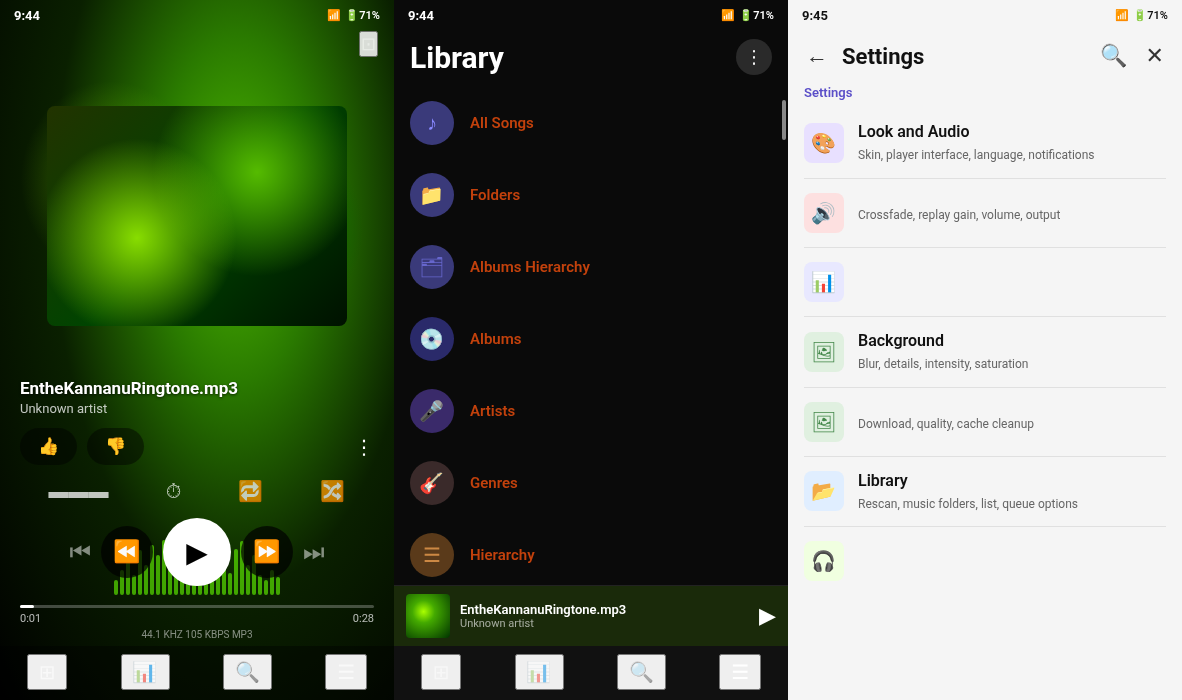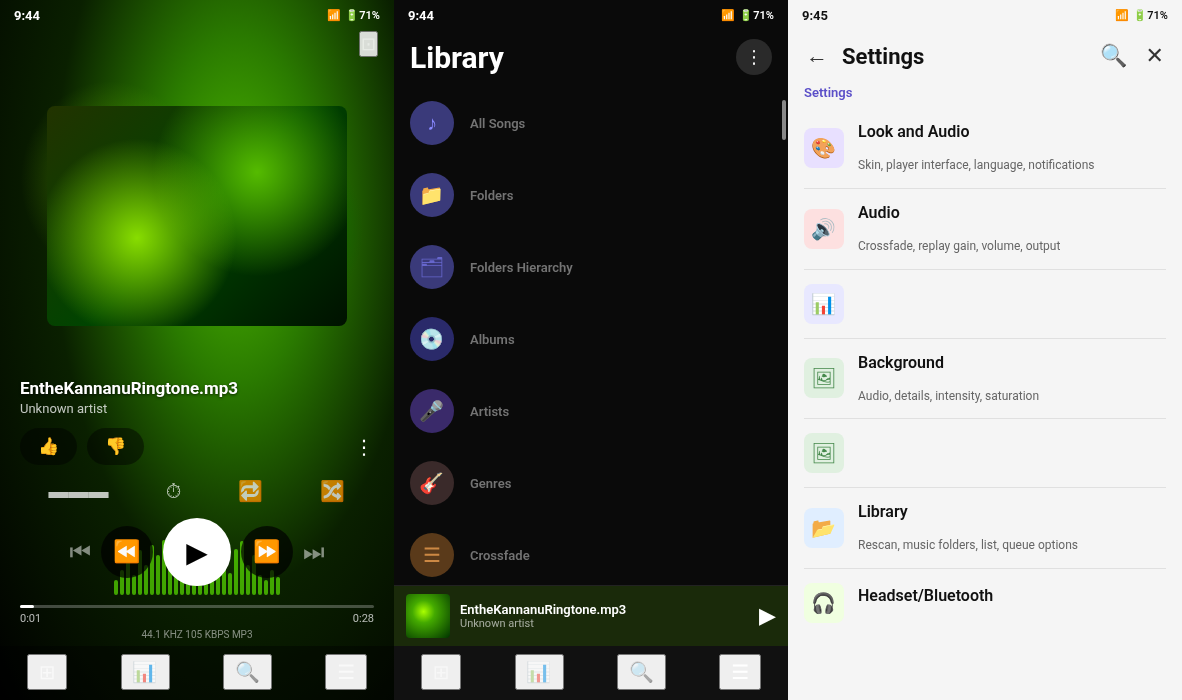--- a/index.html
+++ b/index.html
@@ -347,22 +347,22 @@
     }
     .lib-icon-allsongs { background: #3a3a7a; color: #8888ff; }
     .lib-icon-folders { background: #3a3a7a; color: #6666cc; }
     .lib-icon-hierarchy { background: #3a3a7a; color: #6666cc; }
     .lib-icon-albums { background: #2a2a6a; color: #5555bb; }
     .lib-icon-artists { background: #3a2a6a; color: #7755bb; }
     .lib-icon-genres { background: #3a2a2a; color: #aa6666; }
     .lib-icon-playlists { background: #5a3a1a; color: #cc8844; }
 
     .lib-item-label {
-      color: #737373;
-      font-size: 13px;
+      color: #c2410c;
+      font-size: 15px;
       font-weight: 600;
     }
 
     
     .scroll-indicator {
       position: absolute;
       right: 2px;
       top: 100px;
       width: 4px;
       height: 40px;
@@ -483,21 +483,21 @@
 
     .settings-item-text { flex: 1; }
     .settings-item-title {
       font-size: 16px;
       font-weight: 600;
       color: #111;
     }
     .settings-item-desc {
       font-size: 12px;
       color: #666;
-      margin-top: 16px;
+      margin-top: 6px;
       line-height: 1.4;
     }
 
     .divider {
       height: 1px;
       background: #e0e0e0;
       margin: 0 16px;
     }
   </style>
 </head>
@@ -638,21 +638,21 @@
       <div class="lib-icon-wrap lib-icon-folders">
         <span>📁</span>
       </div>
       <span class="lib-item-label">Folders</span>
     </div>
 
     <div class="library-item">
       <div class="lib-icon-wrap lib-icon-hierarchy">
         <span>🗂</span>
       </div>
-      <span class="lib-item-label">Folders Hierarchy</span>
+      <span class="lib-item-label">Albums Hierarchy</span>
     </div>
 
     <div class="library-item">
       <div class="lib-icon-wrap lib-icon-albums">
         <span>💿</span>
       </div>
       <span class="lib-item-label">Albums</span>
     </div>
 
     <div class="library-item">
@@ -666,21 +666,21 @@
       <div class="lib-icon-wrap lib-icon-genres">
         <span>🎸</span>
       </div>
       <span class="lib-item-label">Genres</span>
     </div>
 
     <div class="library-item">
       <div class="lib-icon-wrap lib-icon-playlists">
         <span>☰</span>
       </div>
-      <span class="lib-item-label">Crossfade</span>
+      <span class="lib-item-label">Hierarchy</span>
     </div>
 
   </div>
 
   <div class="mini-player">
     <div class="mini-art"></div>
     <div class="mini-info">
       <div class="mini-title">EntheKannanuRingtone.mp3</div>
       <div class="mini-artist">Unknown artist</div>
     </div>
@@ -725,70 +725,66 @@
         <div class="settings-item-desc">Skin, player interface, language, notifications</div>
       </div>
     </div>
     <div class="divider"></div>
 
     <div class="settings-item">
       <div class="settings-icon-wrap icon-audio">
         <span>🔊</span>
       </div>
       <div class="settings-item-text">
-        <div class="settings-item-title">Audio</div>
         <div class="settings-item-desc">Crossfade, replay gain, volume, output</div>
       </div>
     </div>
     <div class="divider"></div>
 
     <div class="settings-item">
       <div class="settings-icon-wrap icon-viz">
         <span>📊</span>
       </div>
       <div class="settings-item-text">
       </div>
     </div>
     <div class="divider"></div>
 
     <div class="settings-item">
       <div class="settings-icon-wrap icon-bg">
         <span>🖼</span>
       </div>
       <div class="settings-item-text">
         <div class="settings-item-title">Background</div>
-        <div class="settings-item-desc">Audio, details, intensity, saturation</div>
+        <div class="settings-item-desc">Blur, details, intensity, saturation</div>
       </div>
     </div>
     <div class="divider"></div>
 
     <div class="settings-item">
       <div class="settings-icon-wrap icon-albumart">
         <span>🖼</span>
       </div>
       <div class="settings-item-text">
+        <div class="settings-item-desc">Download, quality, cache cleanup</div>
       </div>
     </div>
     <div class="divider"></div>
 
     <div class="settings-item">
       <div class="settings-icon-wrap icon-library">
         <span>📂</span>
       </div>
       <div class="settings-item-text">
         <div class="settings-item-title">Library</div>
         <div class="settings-item-desc">Rescan, music folders, list, queue options</div>
       </div>
     </div>
     <div class="divider"></div>
 
     <div class="settings-item">
       <div class="settings-icon-wrap icon-headset">
         <span>🎧</span>
       </div>
-      <div class="settings-item-text">
-        <div class="settings-item-title">Headset/Bluetooth</div>
-        <div class="settings-item-desc"></div>
-      </div>
     </div>
 
   </div>
 </div>
 
 </body></html>

